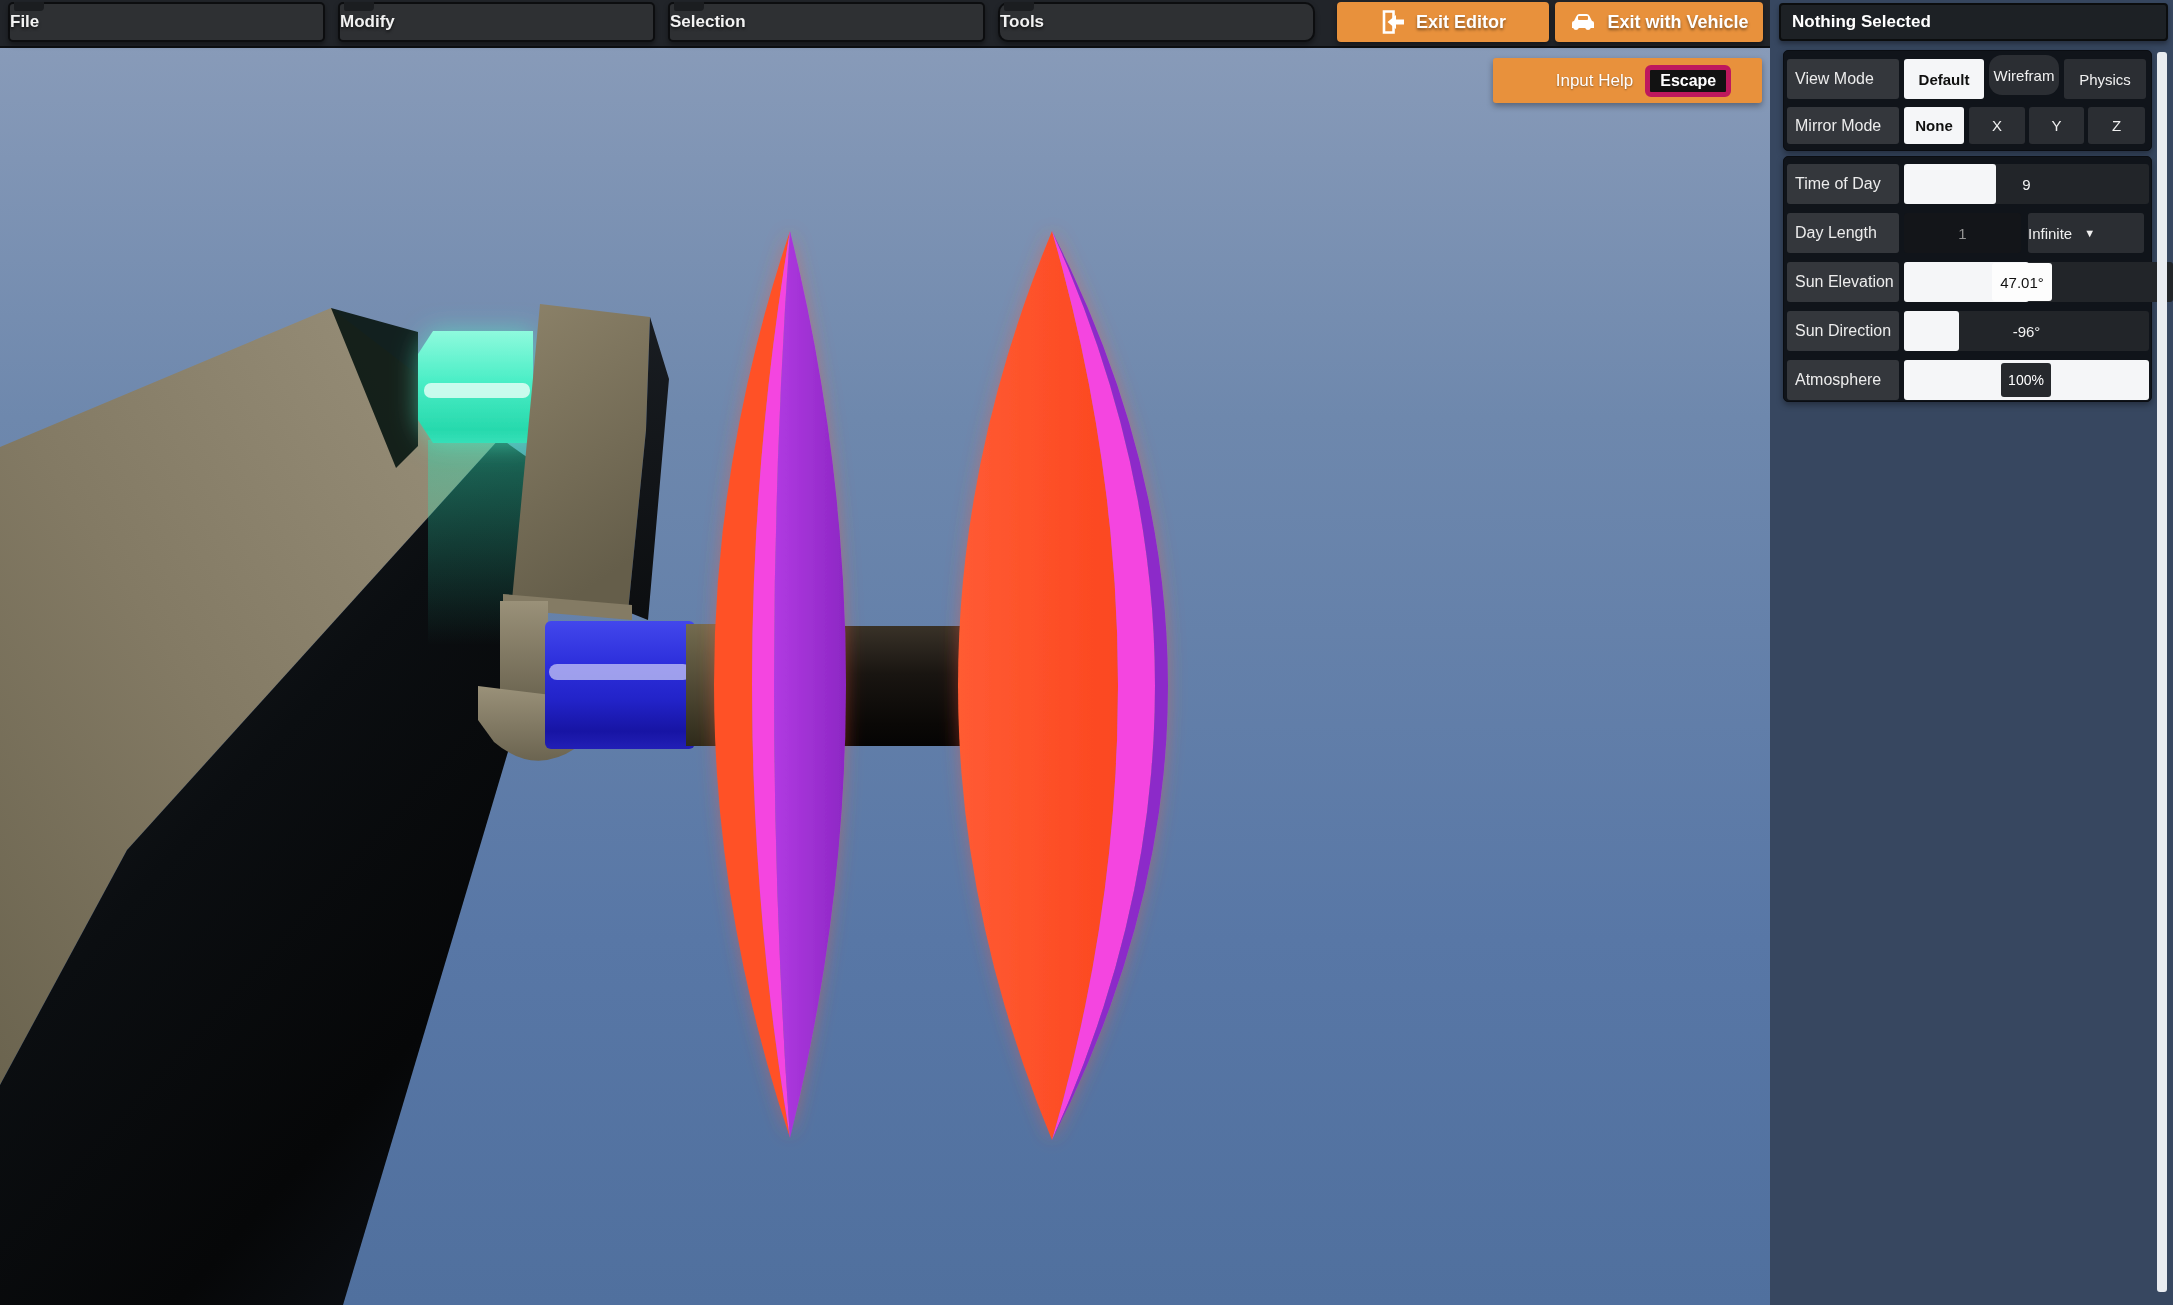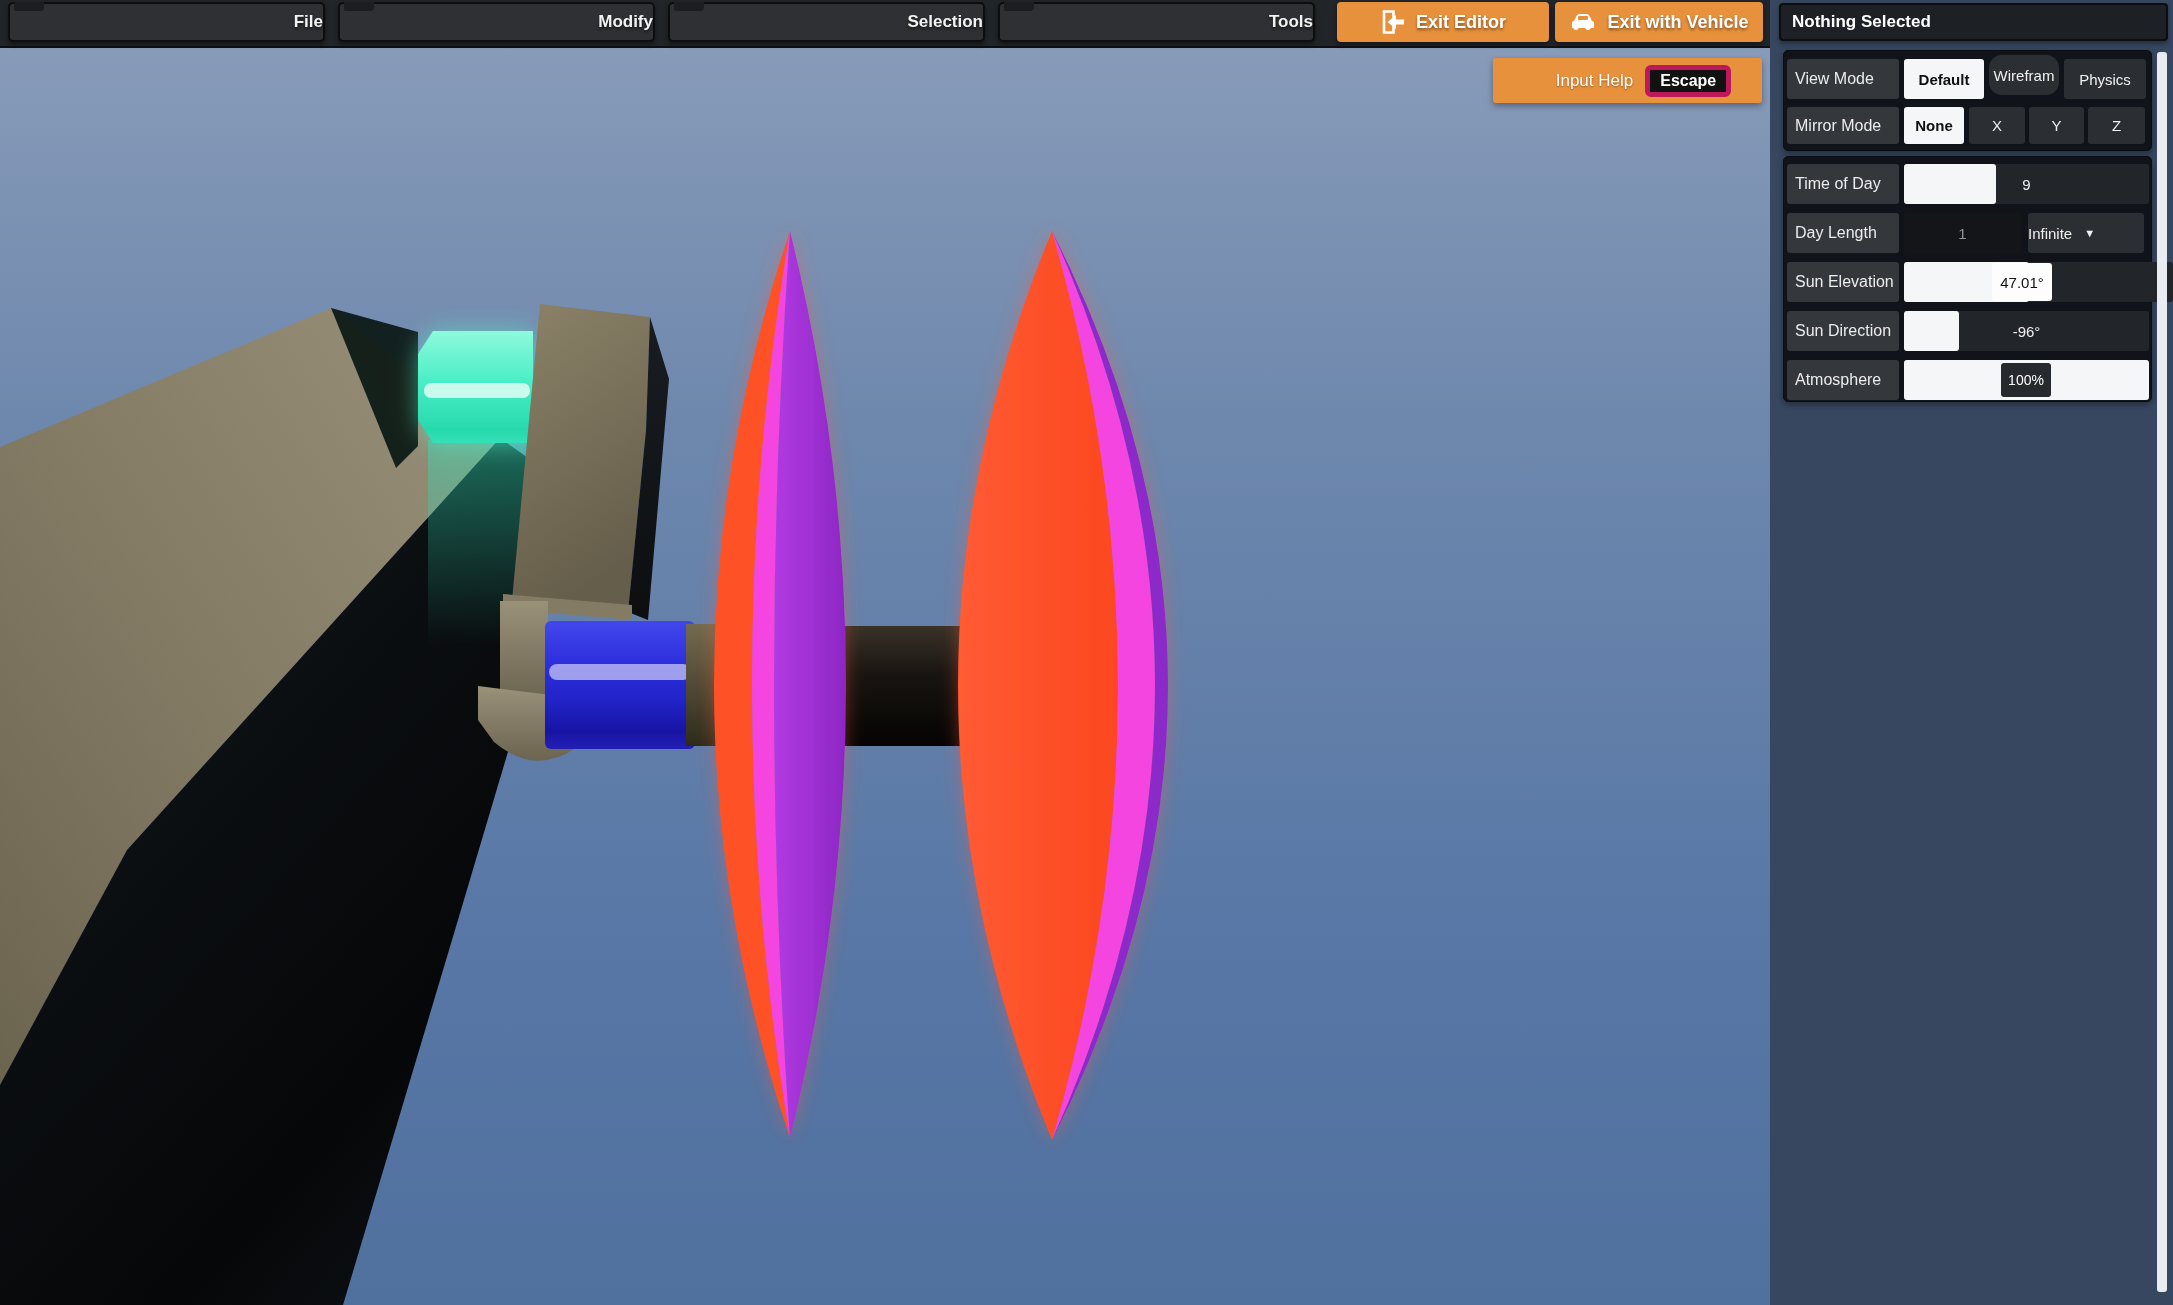--- a/index.html
+++ b/index.html
@@ -13,23 +13,22 @@
   #scene{position:absolute;left:0;top:0;width:1783px;height:1305px;}
 
   
   .menubar{
     position:absolute;left:0;top:0;width:1770px;height:46px;
     background:#212429;border-bottom:2px solid #0d0f12;z-index:5;
   }
   .tab{
     position:absolute;top:2px;height:40px;background:#2e3033;
     border:2px solid #0c0d0f;border-radius:5px;box-sizing:border-box;
-    display:flex;align-items:center;justify-content:flex-end;
+    display:flex;align-items:center;justify-content:flex-start;
     box-shadow:0 3px 5px rgba(0,0,0,.4);
-    padding-left:24px;
   }
   .tab::before{
     content:"";position:absolute;left:4px;top:-2px;width:30px;height:9px;
     background:#1b1d20;border-radius:0 0 4px 2px;
   }
   .tab-label{
     color:#f2f2f2;font-size:17px;font-weight:bold;
     text-shadow:0 2px 3px rgba(0,0,0,.6);
   }
   .btn-orange{
@@ -225,21 +224,21 @@
 <div class="menubar">
   <div class="tab" style="left:8px;width:317px;">
       <span class="tab-label">File</span>
     </div>
   <div class="tab" style="left:338px;width:317px;">
       <span class="tab-label">Modify</span>
     </div>
   <div class="tab" style="left:668px;width:317px;">
       <span class="tab-label">Selection</span>
     </div>
-  <div class="tab" style="left:998px;width:317px;">
+  <div class="tab" style="left:998px;width:317px;border-radius:10px;">
       <span class="tab-label">Tools</span>
     </div>
 </div>
 
 <div class="btn-orange" style="left:1337px;width:212px;">
   <svg width="26" height="26" viewBox="0 0 26 26">
     <path d="M4 2.5 h9.5 v21 H4 Z" fill="none" stroke="#ffffff" stroke-width="2.6"></path>
     <path d="M24 10.5 h-8 v-4.5 L7.5 13 l8.5 7 v-4.5 h8 z" fill="#ffffff"></path>
   </svg>
   <span class="lbl">Exit Editor</span>

